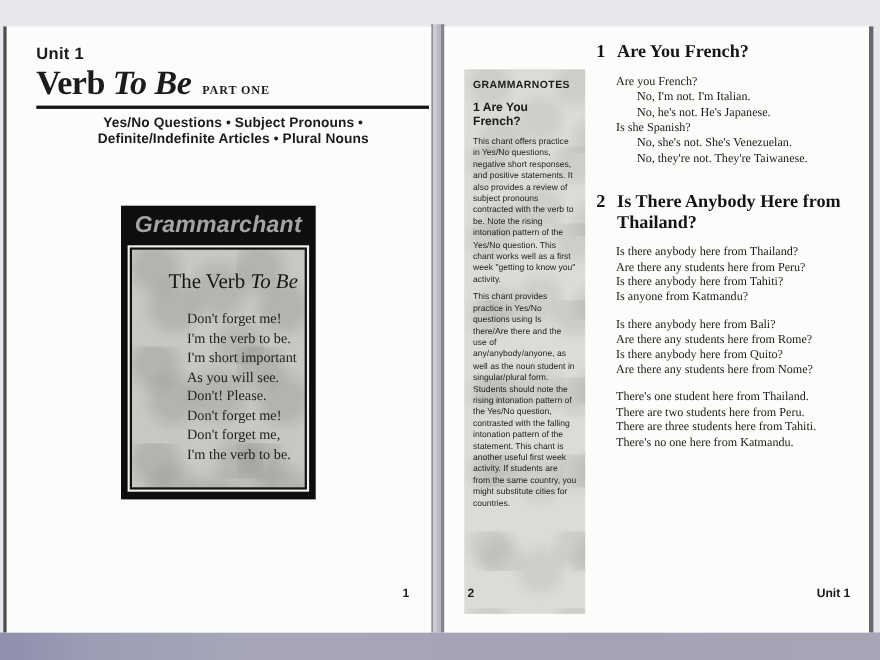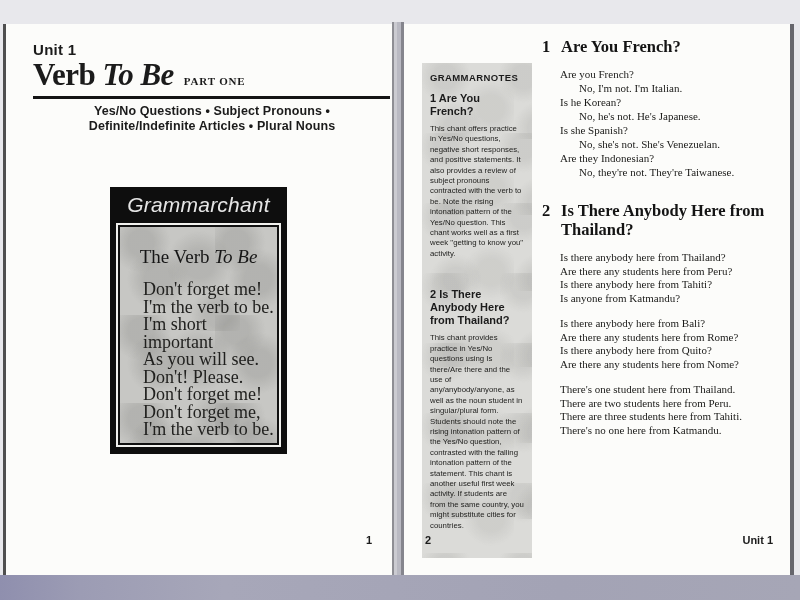--- a/index.html
+++ b/index.html
@@ -37,43 +37,44 @@
   .title-suffix{font-size:11px;font-weight:bold;letter-spacing:.8px;margin-left:10px;}
   .subtitle{
     position:absolute;left:44px;top:80px;width:324px;text-align:center;
     font-weight:bold;font-size:12.5px;line-height:15px;letter-spacing:.1px;
   }
   .card{
     position:absolute;left:104px;top:163px;width:177px;height:267px;
     background:#0e0e0e;box-sizing:border-box;
   }
   .card-brand{
-    height:35px;line-height:35px;text-align:center;color:#e5e5e5;
-    font-style:italic;font-weight:normal;font-size:21px;letter-spacing:.2px;
+    height:35px;line-height:35px;text-align:center;color:#a3a3a3;
+    font-style:italic;font-weight:bold;font-size:21px;letter-spacing:.2px;
   }
   .card-panel{
     position:absolute;left:8px;right:8px;top:38px;bottom:9px;
     background-color:#c7c7c4;
     background-image:
       radial-gradient(circle at 22% 18%, rgba(108,108,105,.22) 0 13px, rgba(0,0,0,0) 30px),
       radial-gradient(circle at 72% 38%, rgba(108,108,105,.20) 0 15px, rgba(0,0,0,0) 33px),
       radial-gradient(circle at 38% 62%, rgba(108,108,105,.22) 0 14px, rgba(0,0,0,0) 31px),
       radial-gradient(circle at 82% 84%, rgba(108,108,105,.18) 0 13px, rgba(0,0,0,0) 28px);
     background-size:95px 88px,110px 96px,100px 84px,120px 104px;
     border:2px solid #101010;
     box-shadow:0 0 0 2px #f1f1ee;
+    padding-left:27px;
   }
   .chant-title{
     margin-top:19px;text-align:center;
     font-family:"Liberation Serif", serif;font-size:19px;color:#161616;
   }
   .chant-title .it{font-style:italic;}
   .poem{
     margin:13px 0 0 23px;
-    font-family:"Liberation Serif", serif;font-size:18px;line-height:17.5px;color:#21211f;
+    font-family:"Liberation Serif", serif;font-size:13px;line-height:17.5px;color:#21211f;
   }
   .pagenum-left{position:absolute;right:20px;bottom:29px;font-weight:bold;font-size:11px;}
 
   
   .sidebar{
     position:absolute;left:18px;top:15px;width:110px;height:495px;
     box-sizing:border-box;padding:9px 8px;
     background-color:#dbdbd8;
     background-image:
       radial-gradient(circle at 30% 20%, rgba(140,140,136,.18) 0 12px, rgba(0,0,0,0) 26px),
@@ -143,38 +144,35 @@
 
   <div class="pagenum-left">1</div>
 </div>
 
 <div class="page page-right">
 
   <div class="sidebar">
     <div class="sidebar-header">GRAMMARNOTES</div>
     <div class="note-title">1 Are You French?</div>
     <div class="note-body">This chant offers practice in Yes/No questions, negative short responses, and positive statements. It also provides a review of subject pronouns contracted with the verb to be. Note the rising intonation pattern of the Yes/No question. This chant works well as a first week "getting to know you" activity.</div>
-    <div class="note-title note-title-2">2 Is There Anybody Here from Thailand?</div>
     <div class="note-body">This chant provides practice in Yes/No questions using Is there/Are there and the use of any/anybody/anyone, as well as the noun student in singular/plural form. Students should note the rising intonation pattern of the Yes/No question, contrasted with the falling intonation pattern of the statement. This chant is another useful first week activity. If students are from the same country, you might substitute cities for countries.</div>
   </div>
 
   <div class="main-col">
 
     <div class="sec-heading">
       <span class="num">1</span>
       <span class="txt">Are You French?</span>
     </div>
     <div class="chant">
       <div>Are you French?</div>
       <div class="indent">No, I'm not. I'm Italian.</div>
-      <div>Is he Korean?</div>
       <div class="indent">No, he's not. He's Japanese.</div>
       <div>Is she Spanish?</div>
       <div class="indent">No, she's not. She's Venezuelan.</div>
-      <div>Are they Indonesian?</div>
       <div class="indent">No, they're not. They're Taiwanese.</div>
     </div>
 
     <div class="sec-heading sec-heading-2">
       <span class="num">2</span>
       <span class="txt">Is There Anybody Here from Thailand?</span>
     </div>
     <div class="stanza">
       <div>Is there anybody here from Thailand?</div>
       <div>Are there any students here from Peru?</div>

